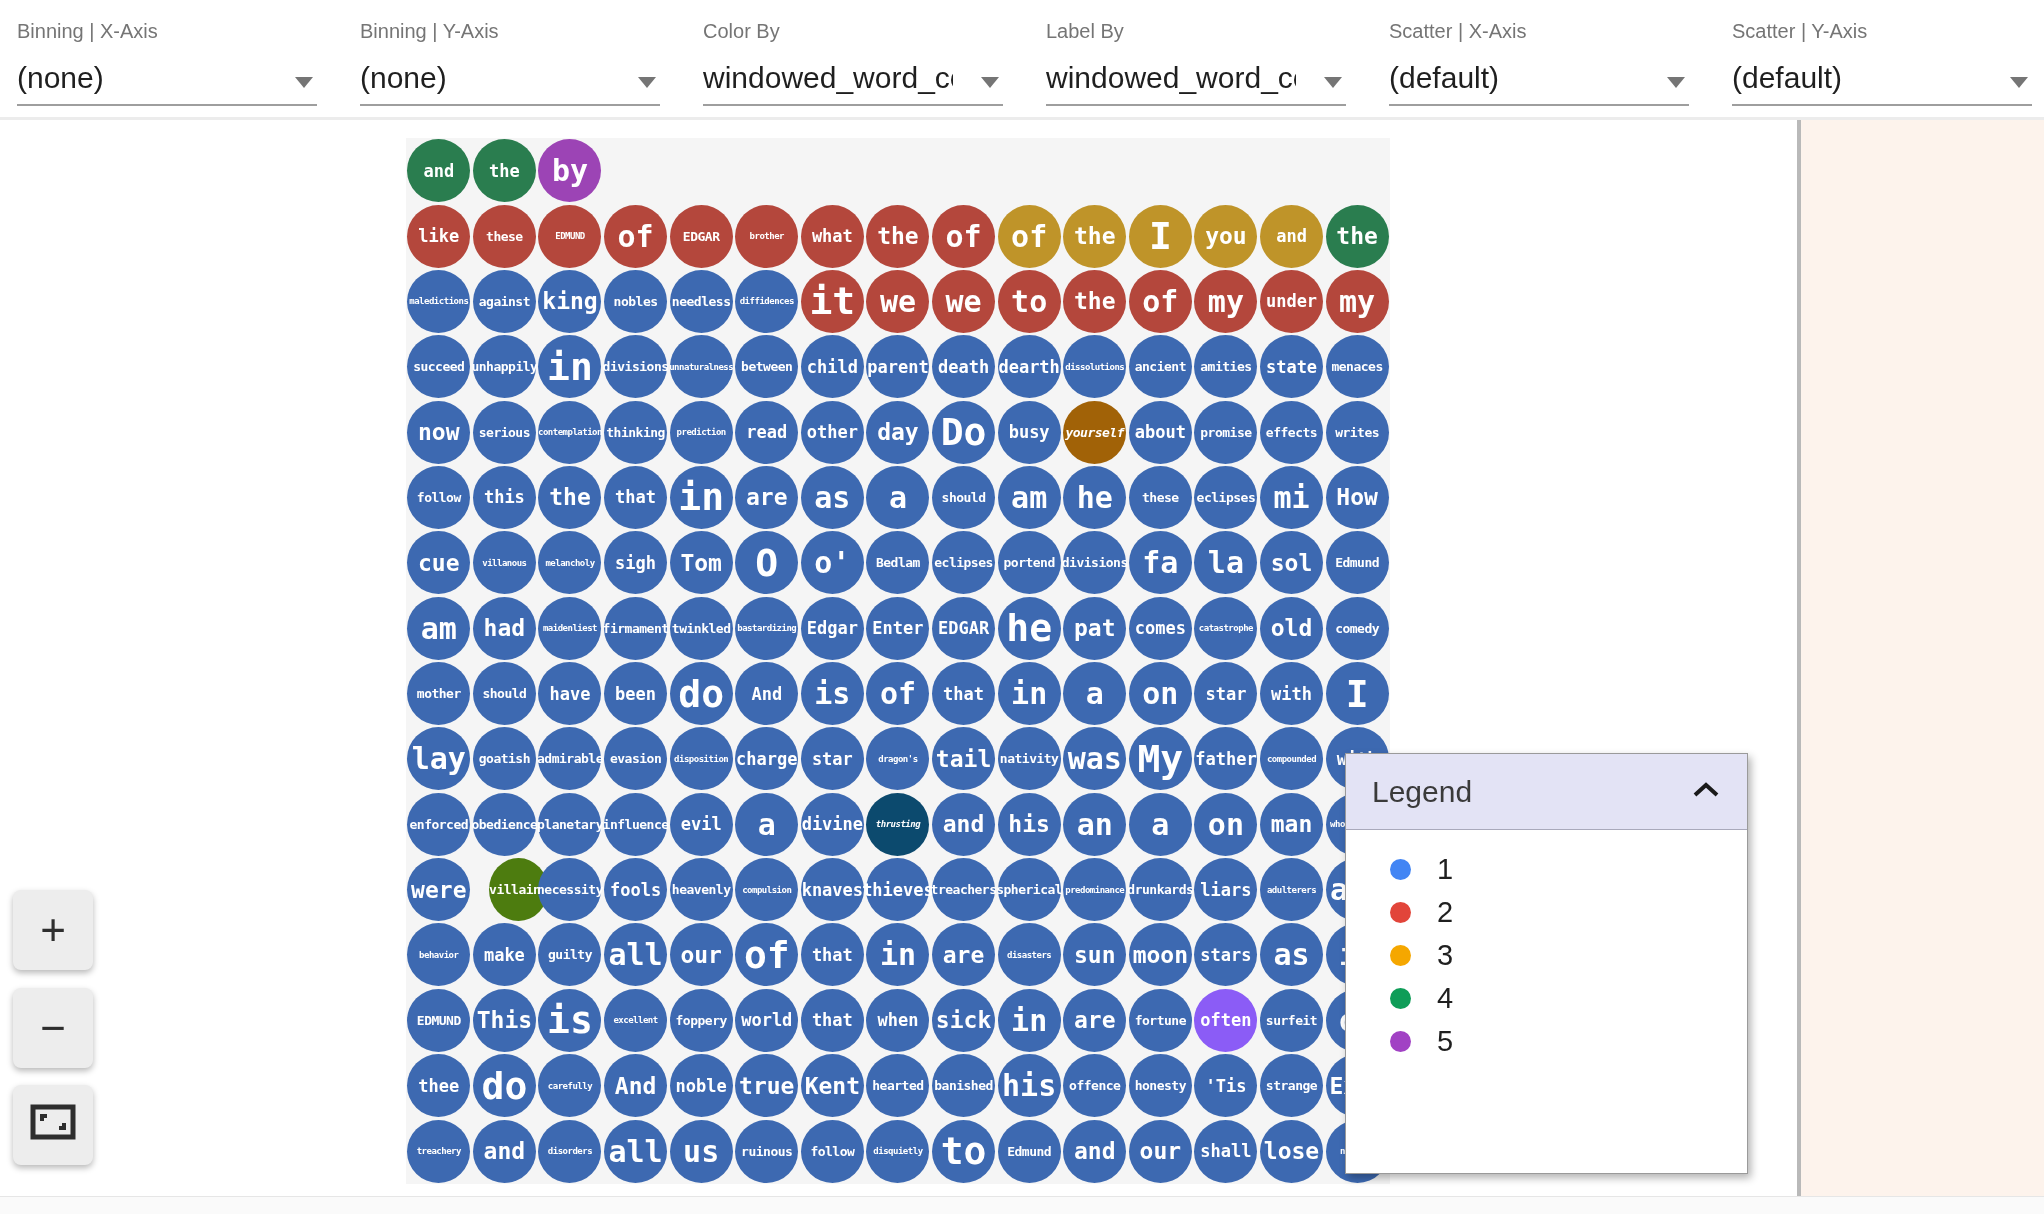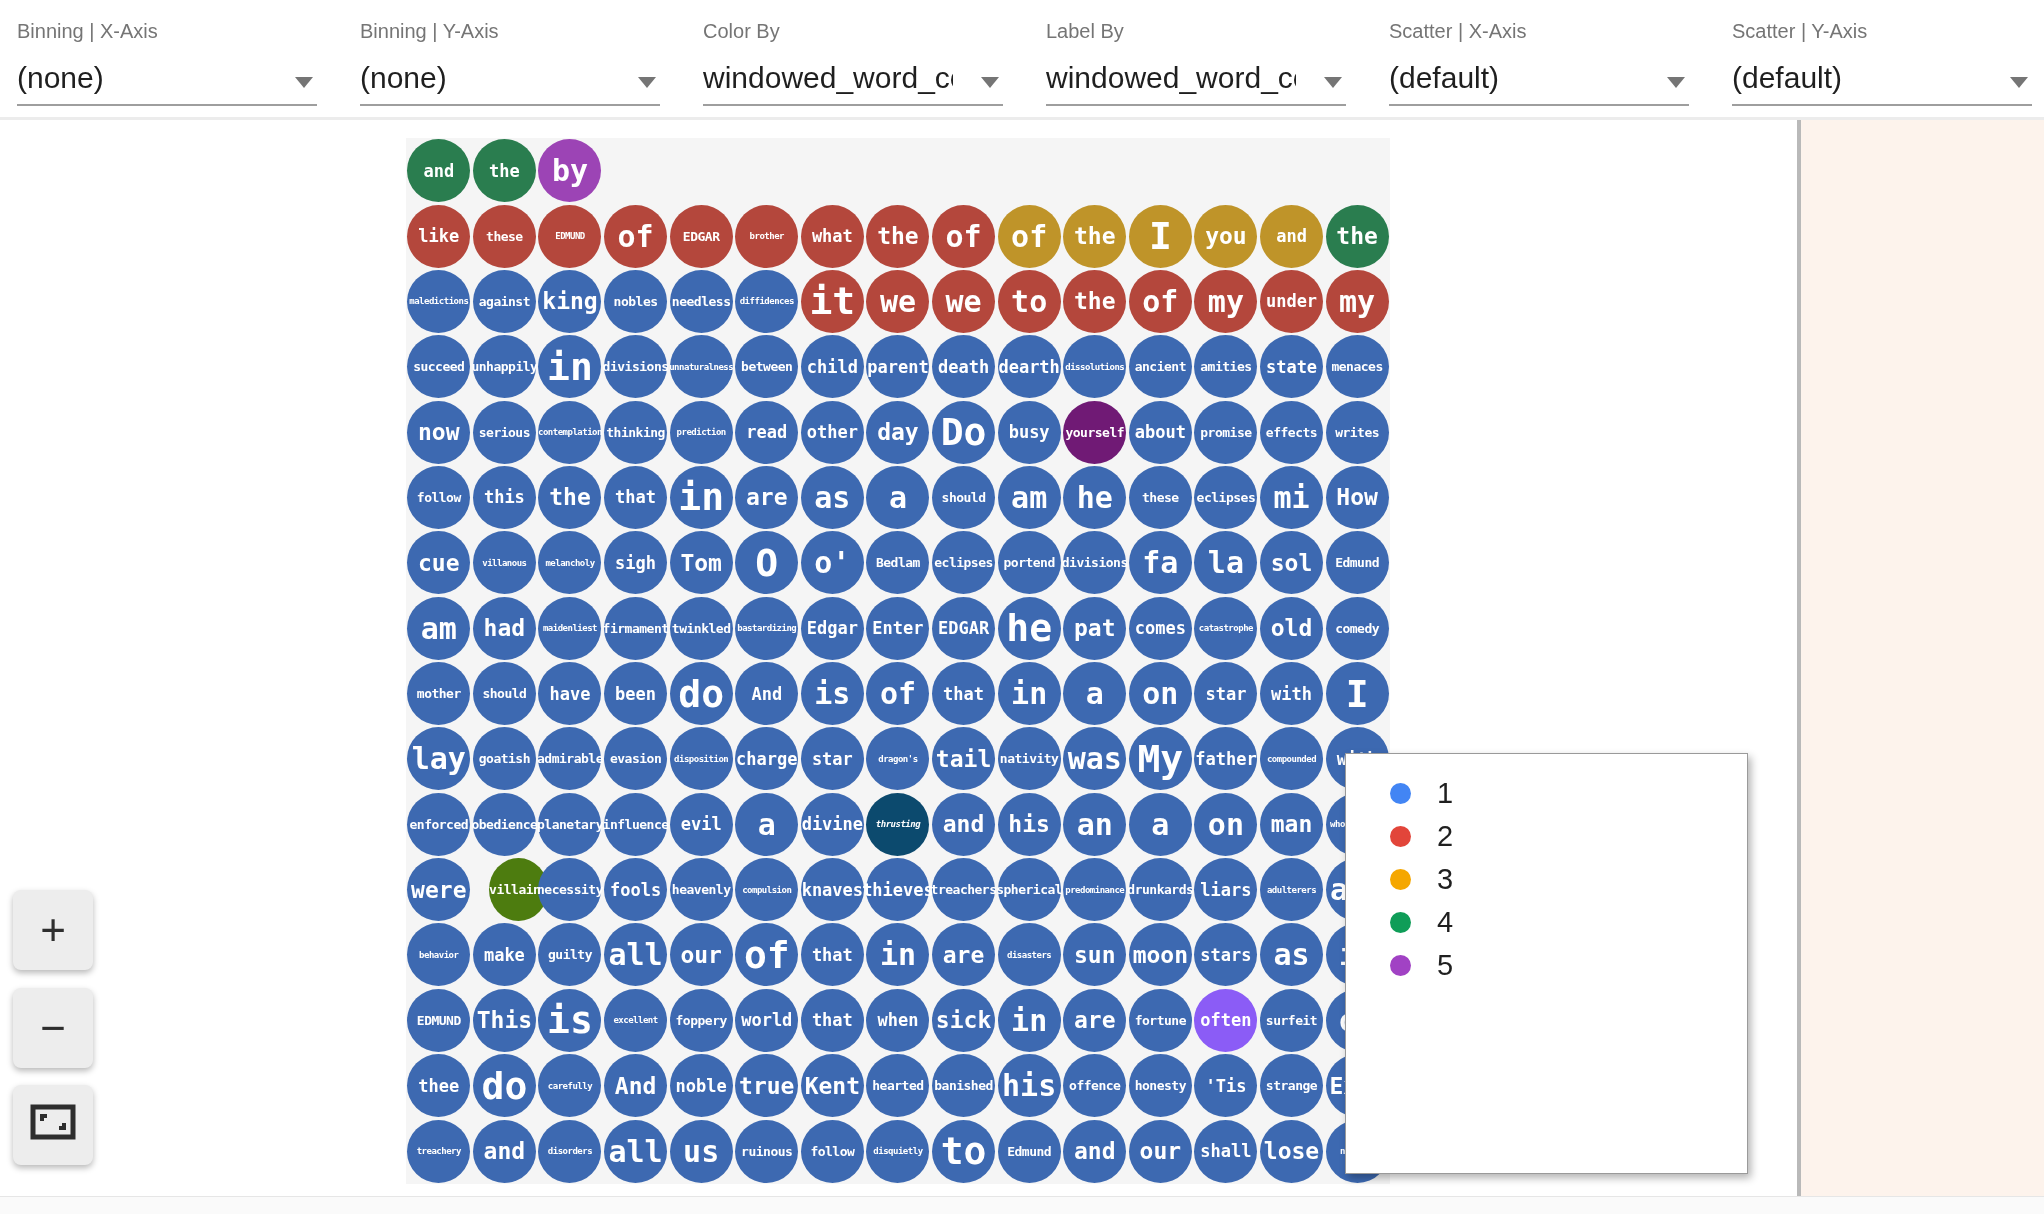--- a/index.html
+++ b/index.html
@@ -289,21 +289,21 @@
       <div class="cell">
         <div class="bubble fs-l" style="background: rgb(61, 105, 177);">day</div>
       </div>
       <div class="cell">
         <div class="bubble fs-xxl" style="background: rgb(61, 105, 177);">Do</div>
       </div>
       <div class="cell">
         <div class="bubble fs-m" style="background: rgb(61, 105, 177);">busy</div>
       </div>
       <div class="cell">
-        <div class="bubble fs-s" style="background: #701a75;">yourself</div>
+        <div class="bubble fs-s" style="background: #a16207; font-style: italic;">yourself</div>
       </div>
       <div class="cell">
         <div class="bubble fs-m" style="background: rgb(61, 105, 177);">about</div>
       </div>
       <div class="cell">
         <div class="bubble fs-s" style="background: rgb(61, 105, 177);">promise</div>
       </div>
       <div class="cell">
         <div class="bubble fs-s" style="background: rgb(61, 105, 177);">effects</div>
       </div>
@@ -820,20 +820,28 @@
         <polyline points="12,17 12,12 17,12" fill="none" stroke="#2e2e2e" stroke-width="4"></polyline>
         <polyline points="34,19 34,24 29,24" fill="none" stroke="#2e2e2e" stroke-width="4"></polyline>
       </svg>
     </span>
   </button>
 
   <div class="vdivider"></div>
   <div class="sidepanel"></div>
 
   <div class="legend">
+    <div class="legend-head">
+      <span class="t">Legend</span>
+      <span>
+        <svg width="30" height="18" viewBox="0 0 30 18">
+          <polyline points="4,14 15,4 26,14" fill="none" stroke="#1a1a1a" stroke-width="4"></polyline>
+        </svg>
+      </span>
+    </div>
     <div class="legend-body">
       <div id="legend-items">
           <div class="litem">
             <span class="dot" style="background: rgb(66, 133, 244);"></span>
             <span class="n">1</span>
           </div>
           <div class="litem">
             <span class="dot" style="background: rgb(226, 69, 58);"></span>
             <span class="n">2</span>
           </div>

